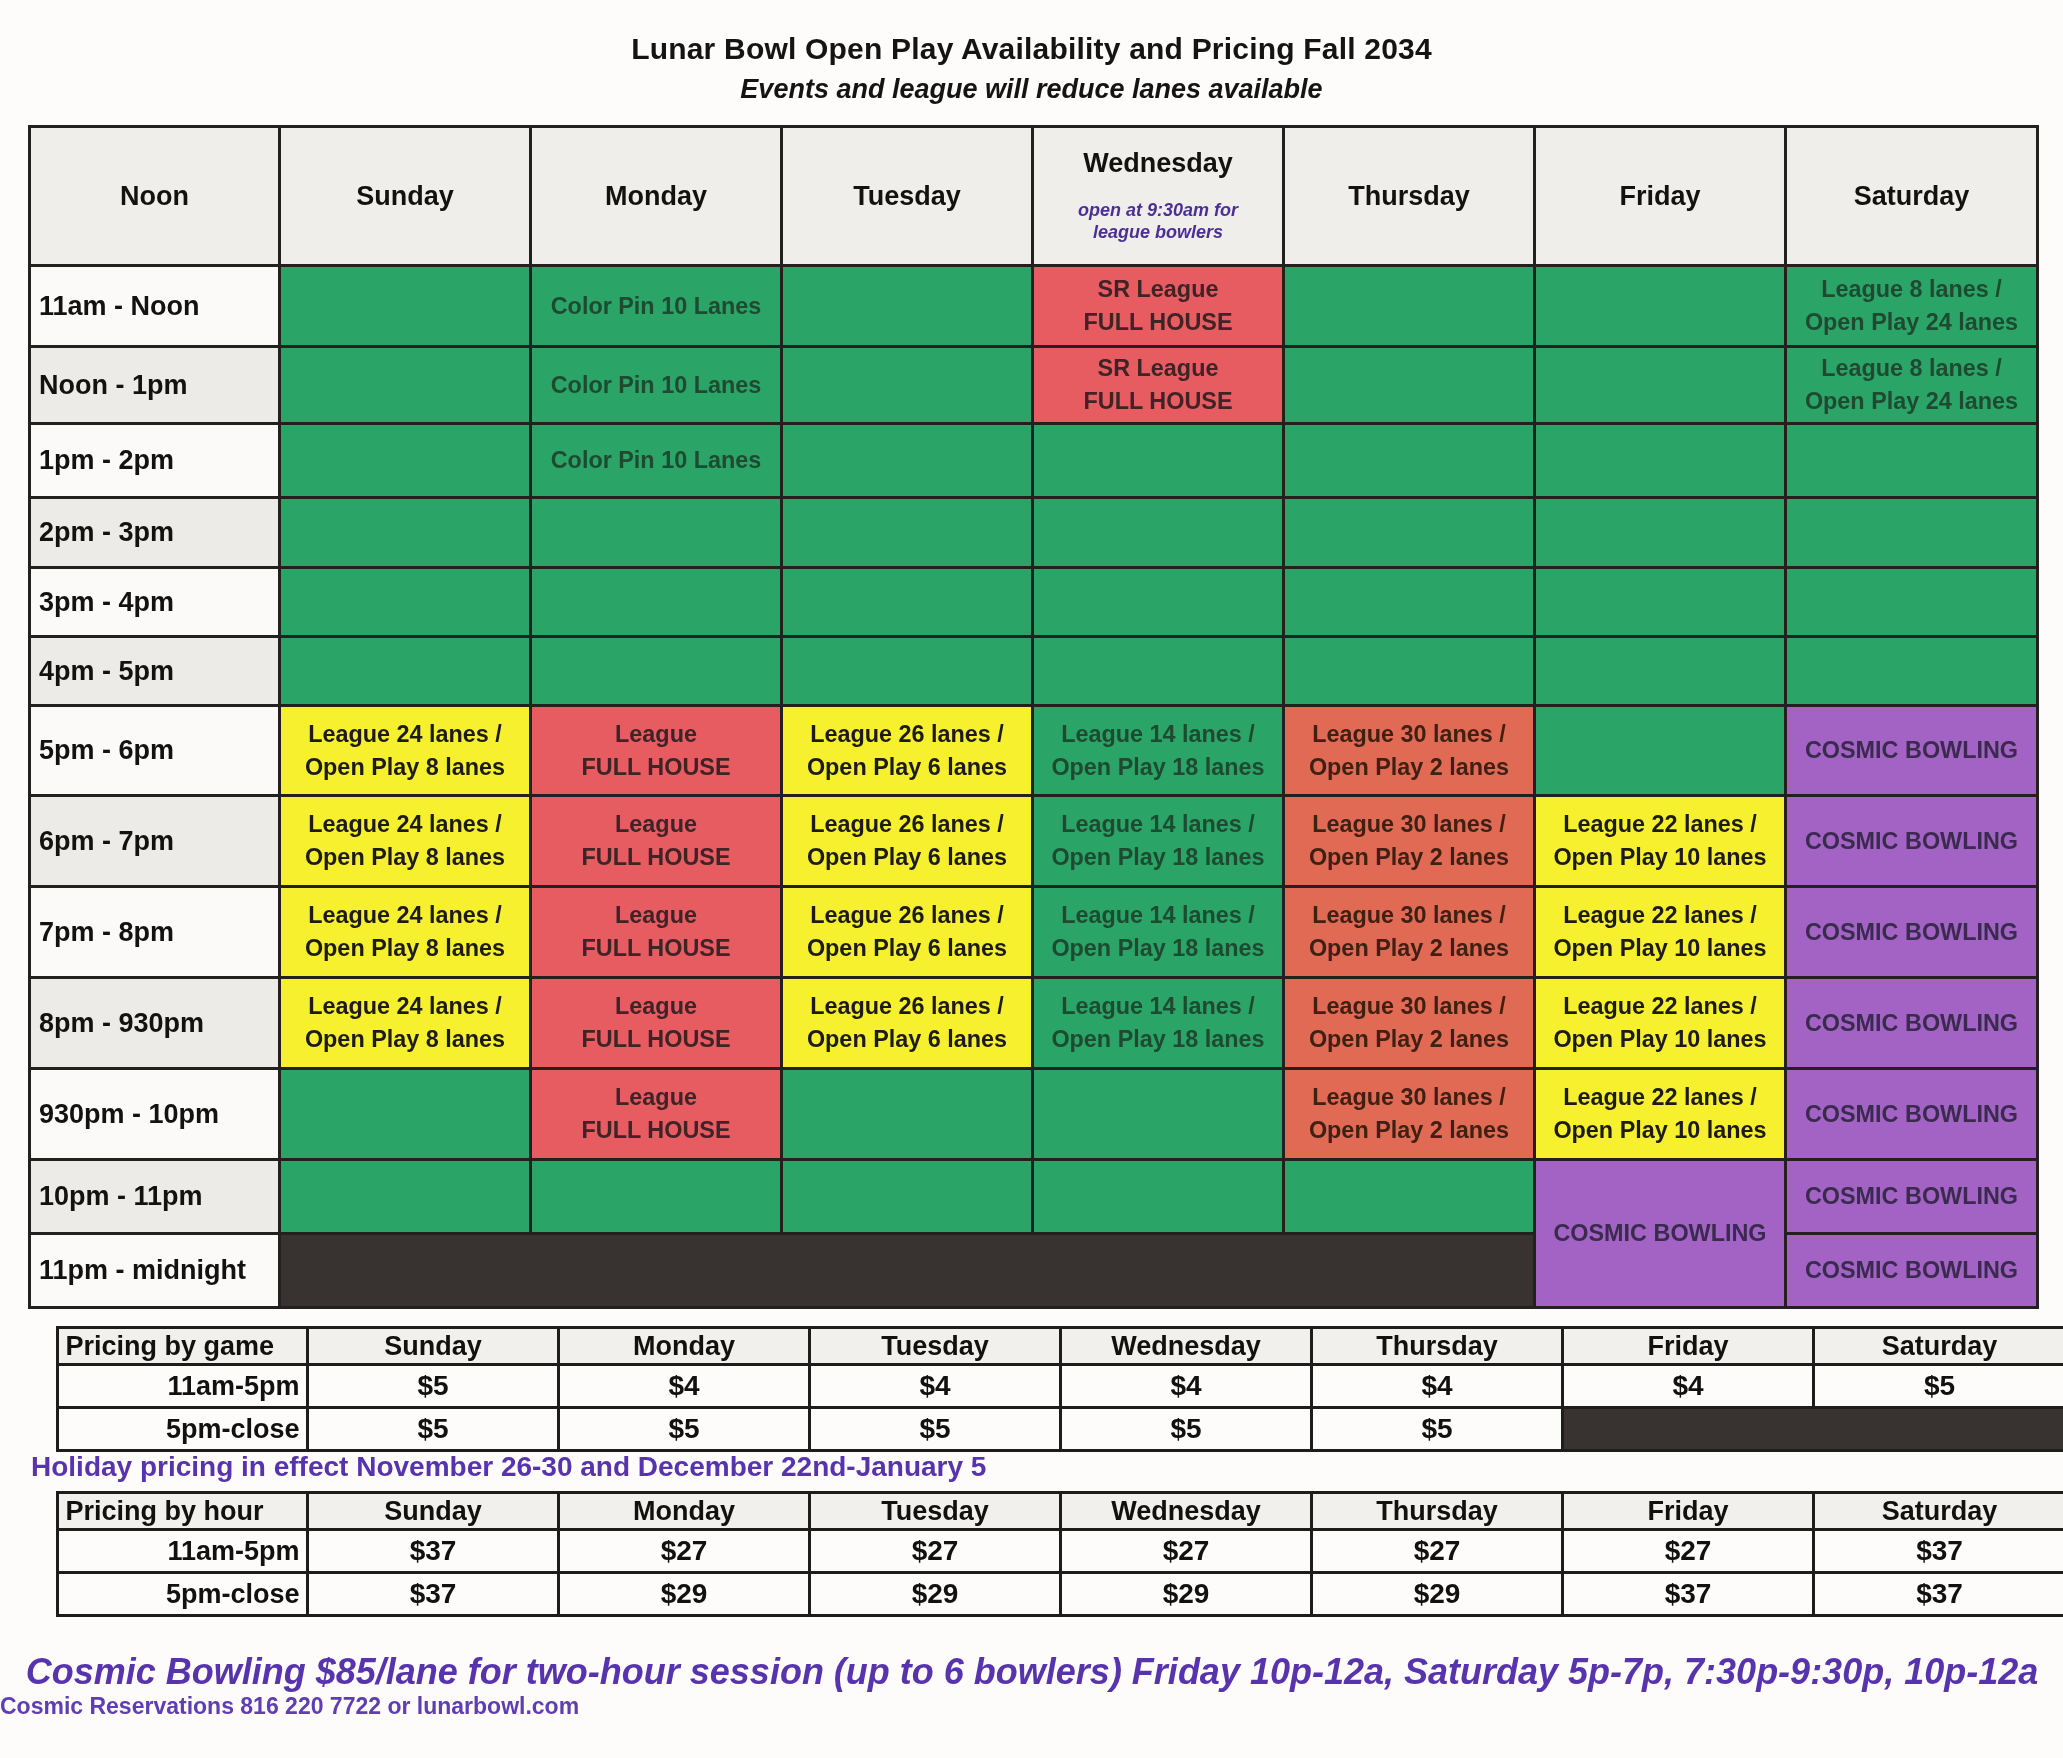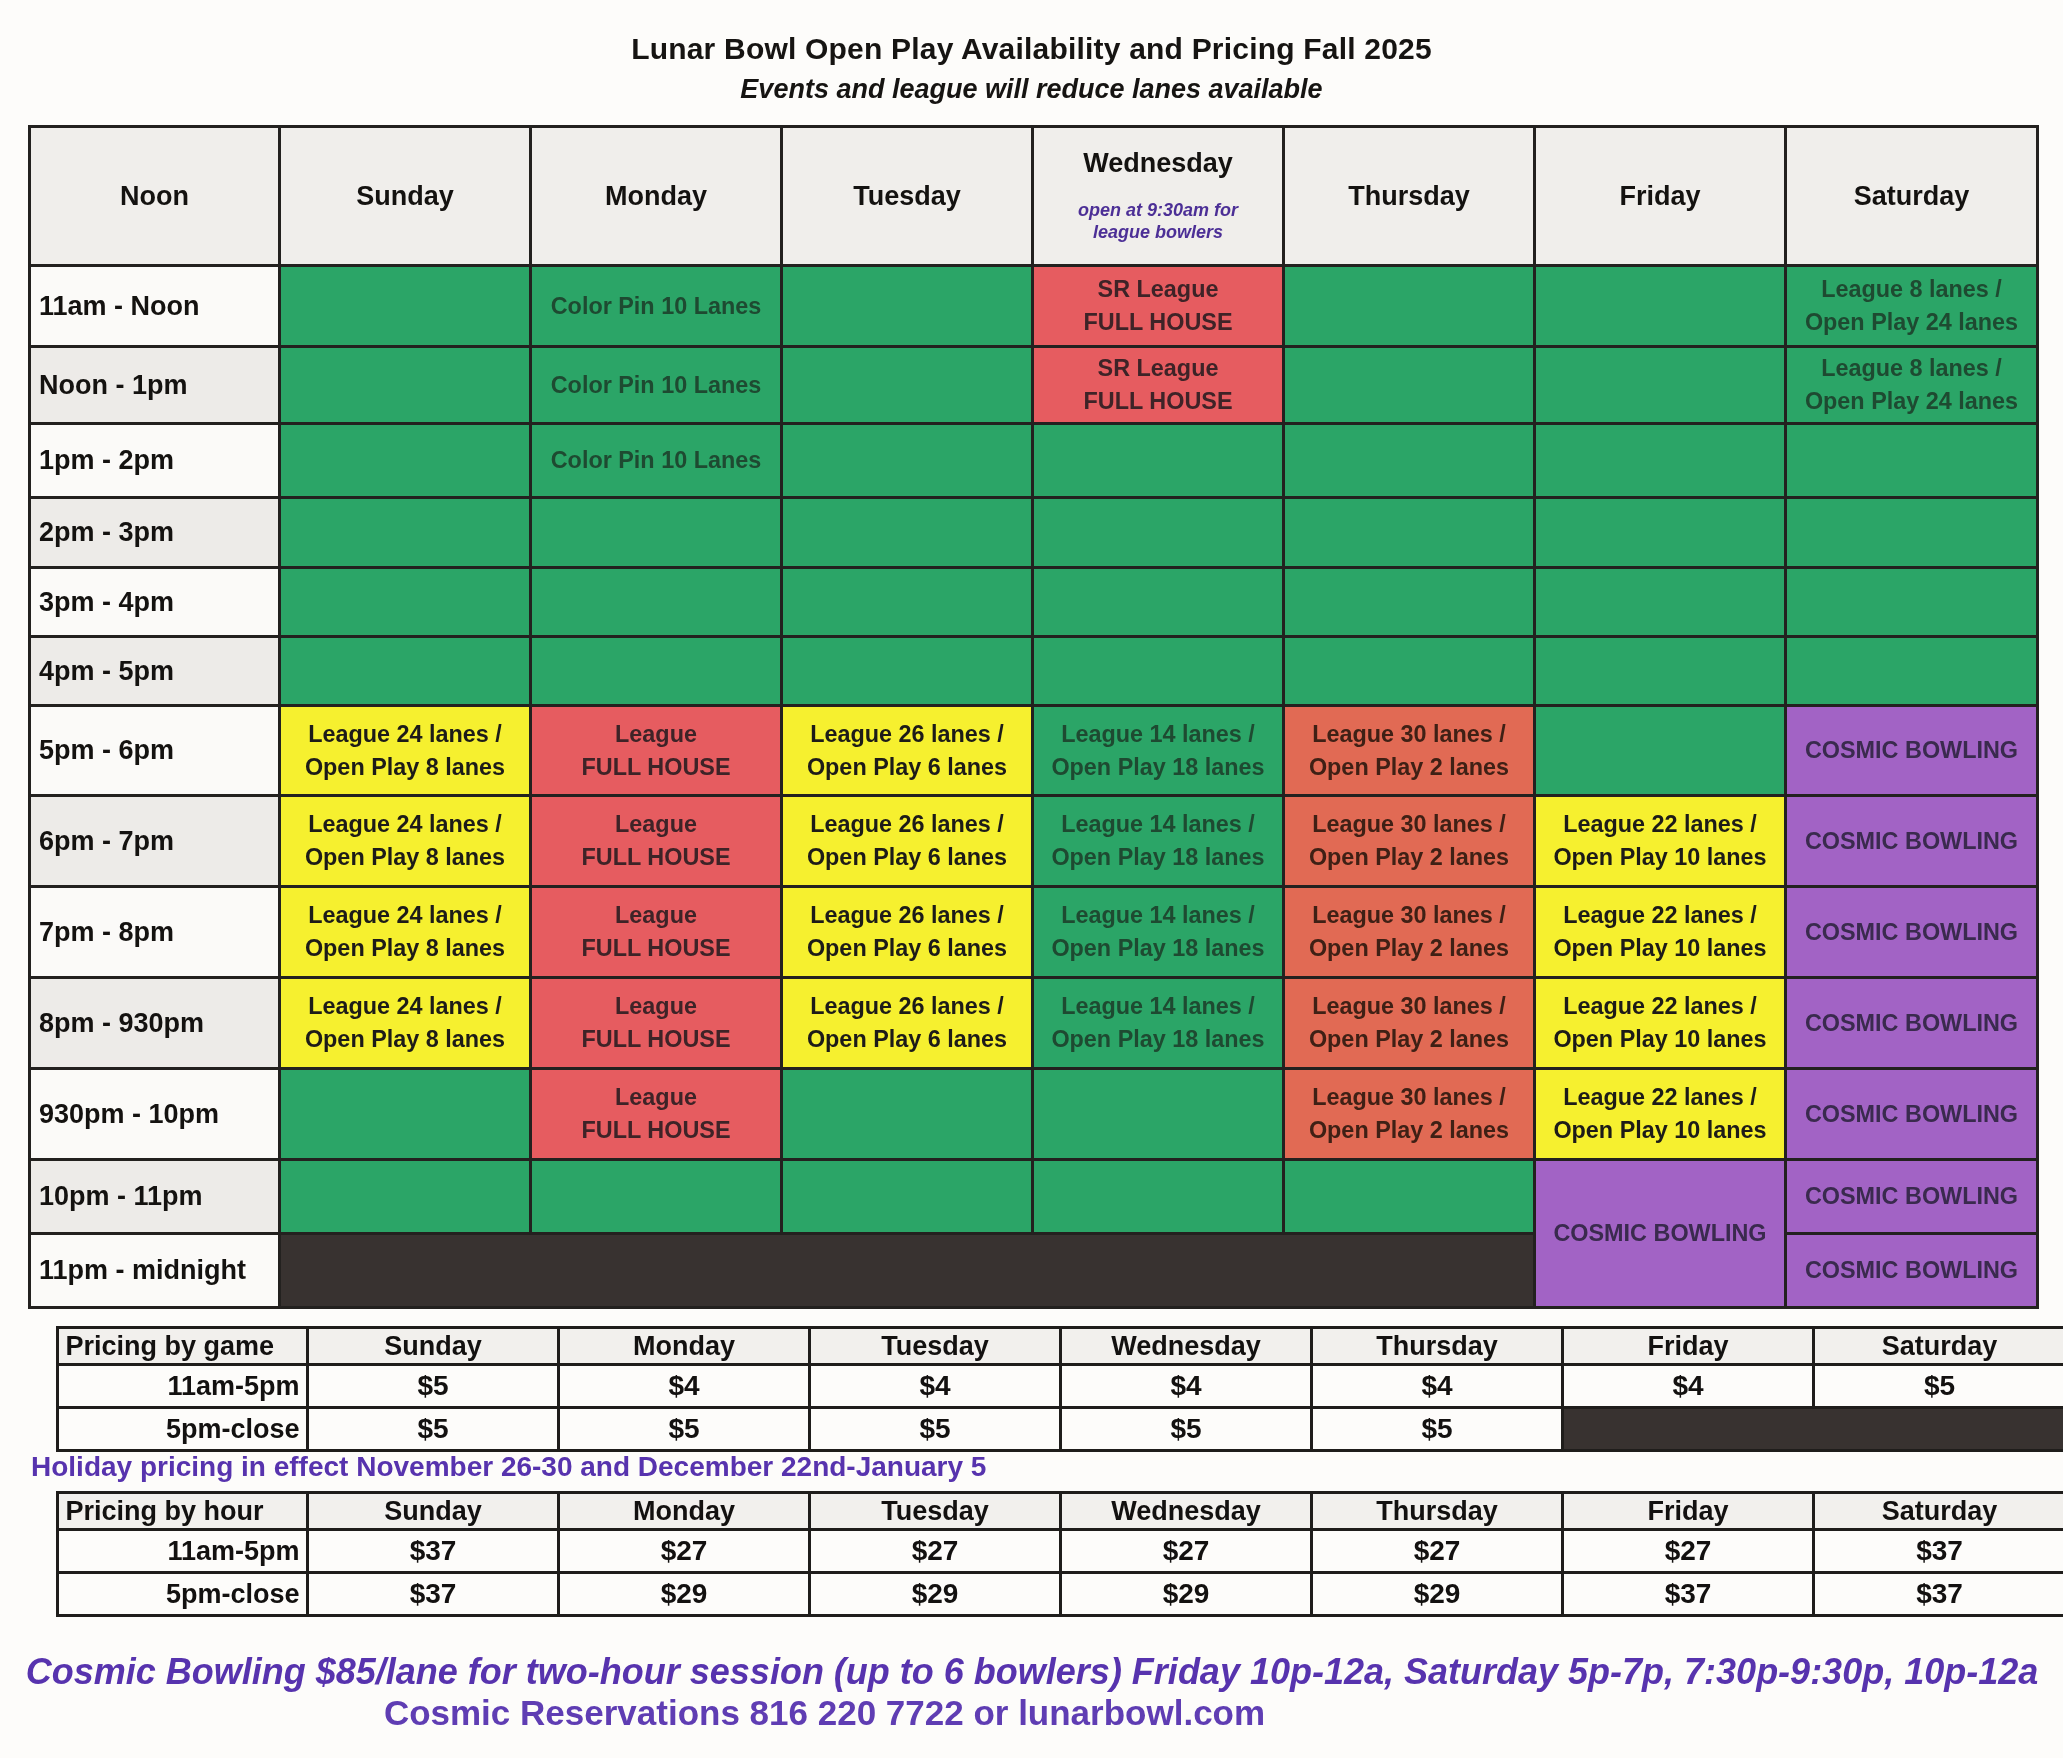--- a/index.html
+++ b/index.html
@@ -51,28 +51,28 @@
   #pricing-hour{top:1491px;}
   .holiday-note{
     position:absolute;left:31px;top:1451px;width:1935px;
     font-size:28px;font-weight:bold;color:#5733ae;
   }
   .cosmic-info{
     position:absolute;left:0;top:1651px;width:2064px;text-align:center;
     font-size:36px;font-weight:bold;font-style:italic;color:#5733ae;
   }
   .reservations{
-    position:absolute;left:0;top:1693px;width:1649px;text-align:center;
-    font-size:35px;font-weight:bold;color:#5f3db3;
+    position:absolute;left:0;top:1693px;width:1649px;
+    font-size:23px;font-weight:bold;color:#5f3db3;
   }
 </style>
 </head>
 <body>
 
-<div class="title">Lunar Bowl Open Play Availability and Pricing Fall 2025</div>
+<div class="title">Lunar Bowl Open Play Availability and Pricing Fall 2034</div>
 <div class="subtitle">Events and league will reduce lanes available</div>
 
 <table class="sched">
   <colgroup>
     <col style="width:250px">
       <col style="width:251px">
       <col style="width:251px">
       <col style="width:251px">
     <col style="width:251px">
       <col style="width:251px">

